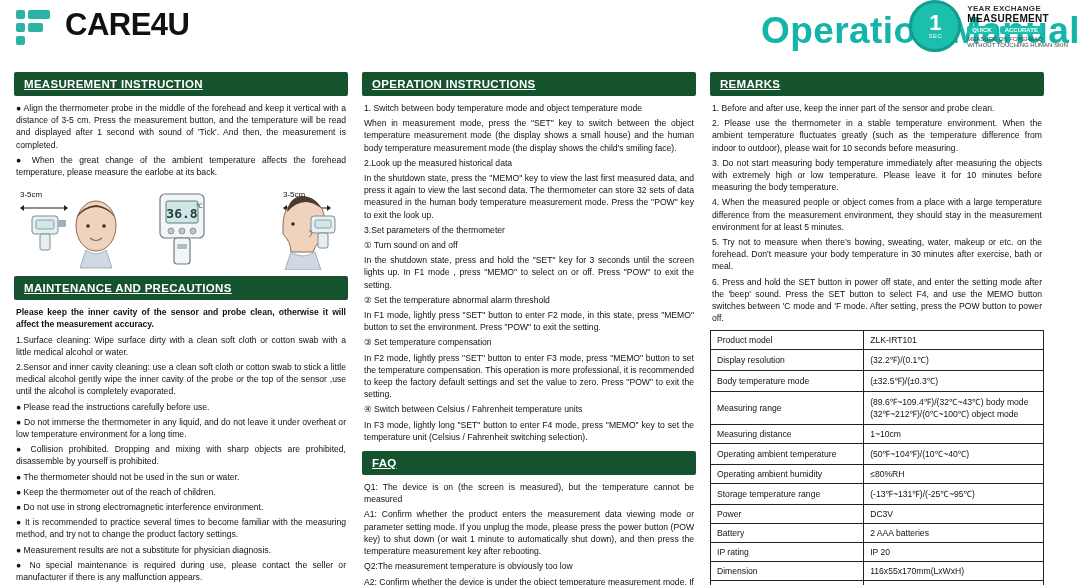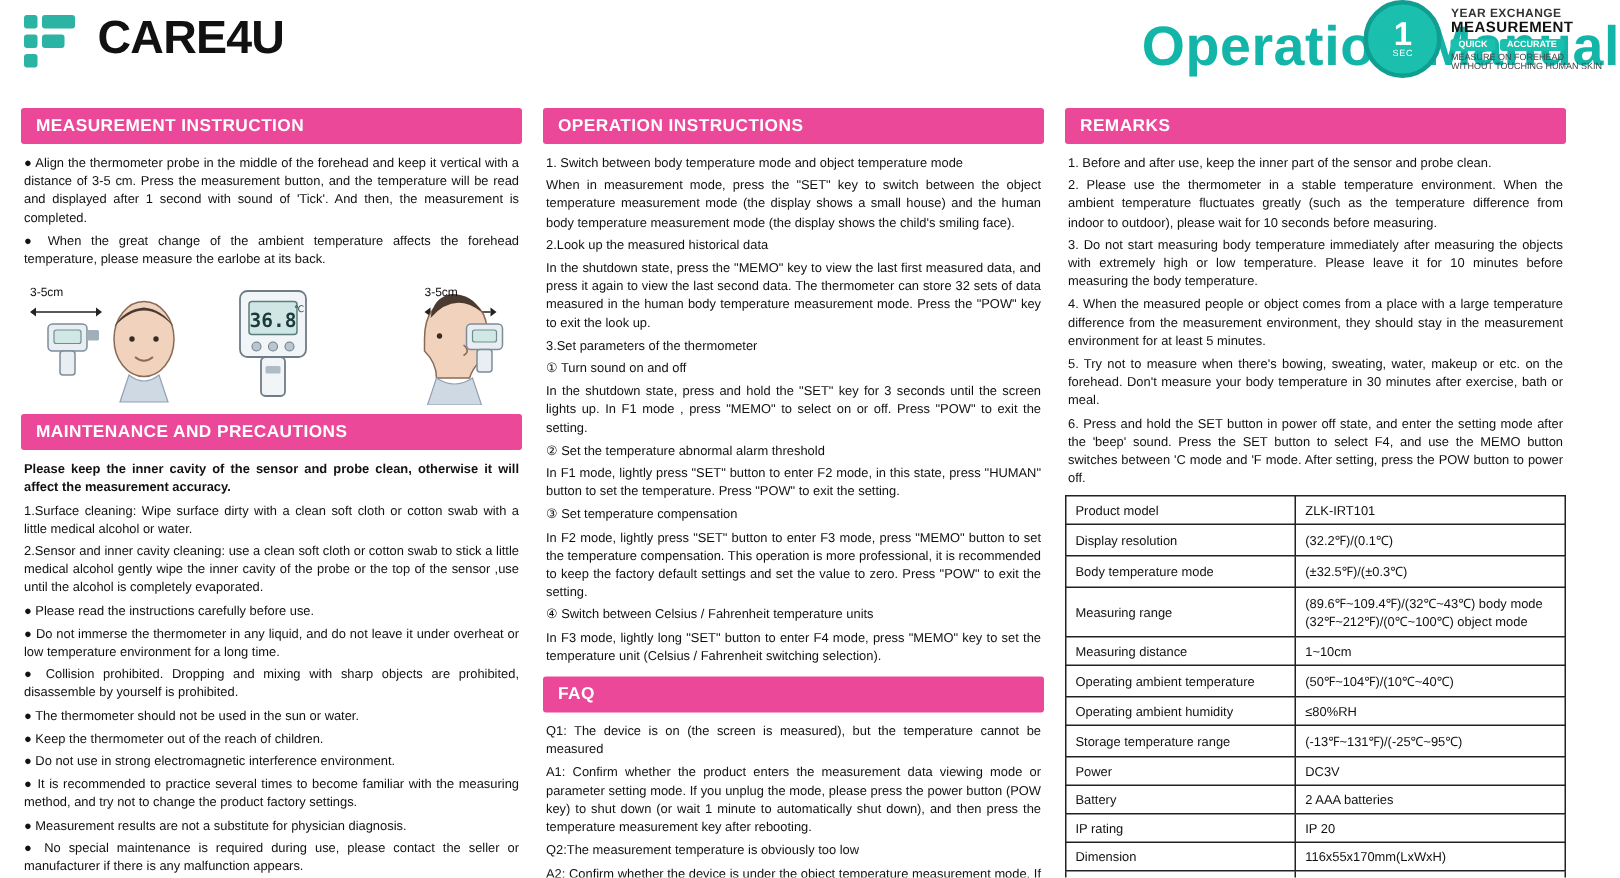--- a/index.html
+++ b/index.html
@@ -52,24 +52,25 @@
     padding: 1px 5px; border-radius: 2px;
   }
   .badge-txt .l3 { font-size: 6px; color: #444; margin-top: 2px; }
   .badge-txt .l4 { font-size: 6px; color: #444; }
 
   
   .cols { display: flex; gap: 14px; padding: 0 14px; }
   .col { width: 334px; }
 
   .sect-title {
-    background: #ec4899; color: #fff;
+    background: #14532d; color: #fff;
     font-size: 11.5px; font-weight: bold;
     padding: 6px 10px; letter-spacing: .3px;
     border-radius: 2px;
+    text-decoration: underline;
   }
   .sect-body { font-size: 8.6px; line-height: 1.42; text-align: justify; padding: 6px 2px 0 2px; color: #111; }
   .sect-body p { margin: 0 0 3px 0; }
   .strong { font-weight: bold; }
 
   
   .img-row { display: flex; justify-content: space-between; align-items: flex-start; margin: 8px 4px 4px 4px; height: 86px; }
   .img-cell { position: relative; width: 105px; height: 84px; }
   .dim-label { position: absolute; font-size: 8px; color: #111; }
 
@@ -207,21 +208,21 @@
       <div class="sect-title">OPERATION INSTRUCTIONS</div>
       <div class="sect-body">
         <p>1. Switch between body temperature mode and object temperature mode</p>
         <p>When in measurement mode, press the "SET" key to switch between the object temperature measurement mode (the display shows a small house) and the human body temperature measurement mode (the display shows the child's smiling face).</p>
         <p>2.Look up the measured historical data</p>
         <p>In the shutdown state, press the "MEMO" key to view the last first measured data, and press it again to view the last second data. The thermometer can store 32 sets of data measured in the human body temperature measurement mode. Press the "POW" key to exit the look up.</p>
         <p>3.Set parameters of the thermometer</p>
         <p>① Turn sound on and off</p>
         <p>In the shutdown state, press and hold the "SET" key for 3 seconds until the screen lights up. In F1 mode , press  "MEMO"  to select on or off. Press "POW" to exit the setting.</p>
         <p>② Set the temperature abnormal alarm threshold</p>
-        <p>In F1 mode, lightly press "SET" button to enter F2 mode, in this state, press "HUMAN" button to set the temperature. Press "POW" to exit the setting.</p>
+        <p>In F1 mode, lightly press "SET" button to enter F2 mode, in this state, press "MEMO" button to set the environment. Press "POW" to exit the setting.</p>
         <p>③ Set temperature compensation</p>
         <p>In F2 mode, lightly press "SET" button to enter F3 mode, press "MEMO" button to set the temperature compensation. This operation is more professional, it is recommended to keep the factory default settings and set the value to zero. Press "POW" to exit the setting.</p>
         <p>④ Switch between Celsius / Fahrenheit temperature units</p>
         <p>In F3 mode, lightly long "SET" button to enter F4 mode, press "MEMO" key to set the temperature unit (Celsius / Fahrenheit switching selection).</p>
       </div>
 
       <div class="sect-title" style="margin-top:8px;">FAQ</div>
       <div class="sect-body">
         <p>Q1: The device is on (the screen is measured), but the temperature cannot be measured</p>
         <p>A1: Confirm whether the product enters the measurement data viewing mode or parameter setting mode. If you unplug the mode, please press the power button (POW key) to shut down (or wait 1 minute to automatically shut down), and then press the temperature measurement key after rebooting.</p>

